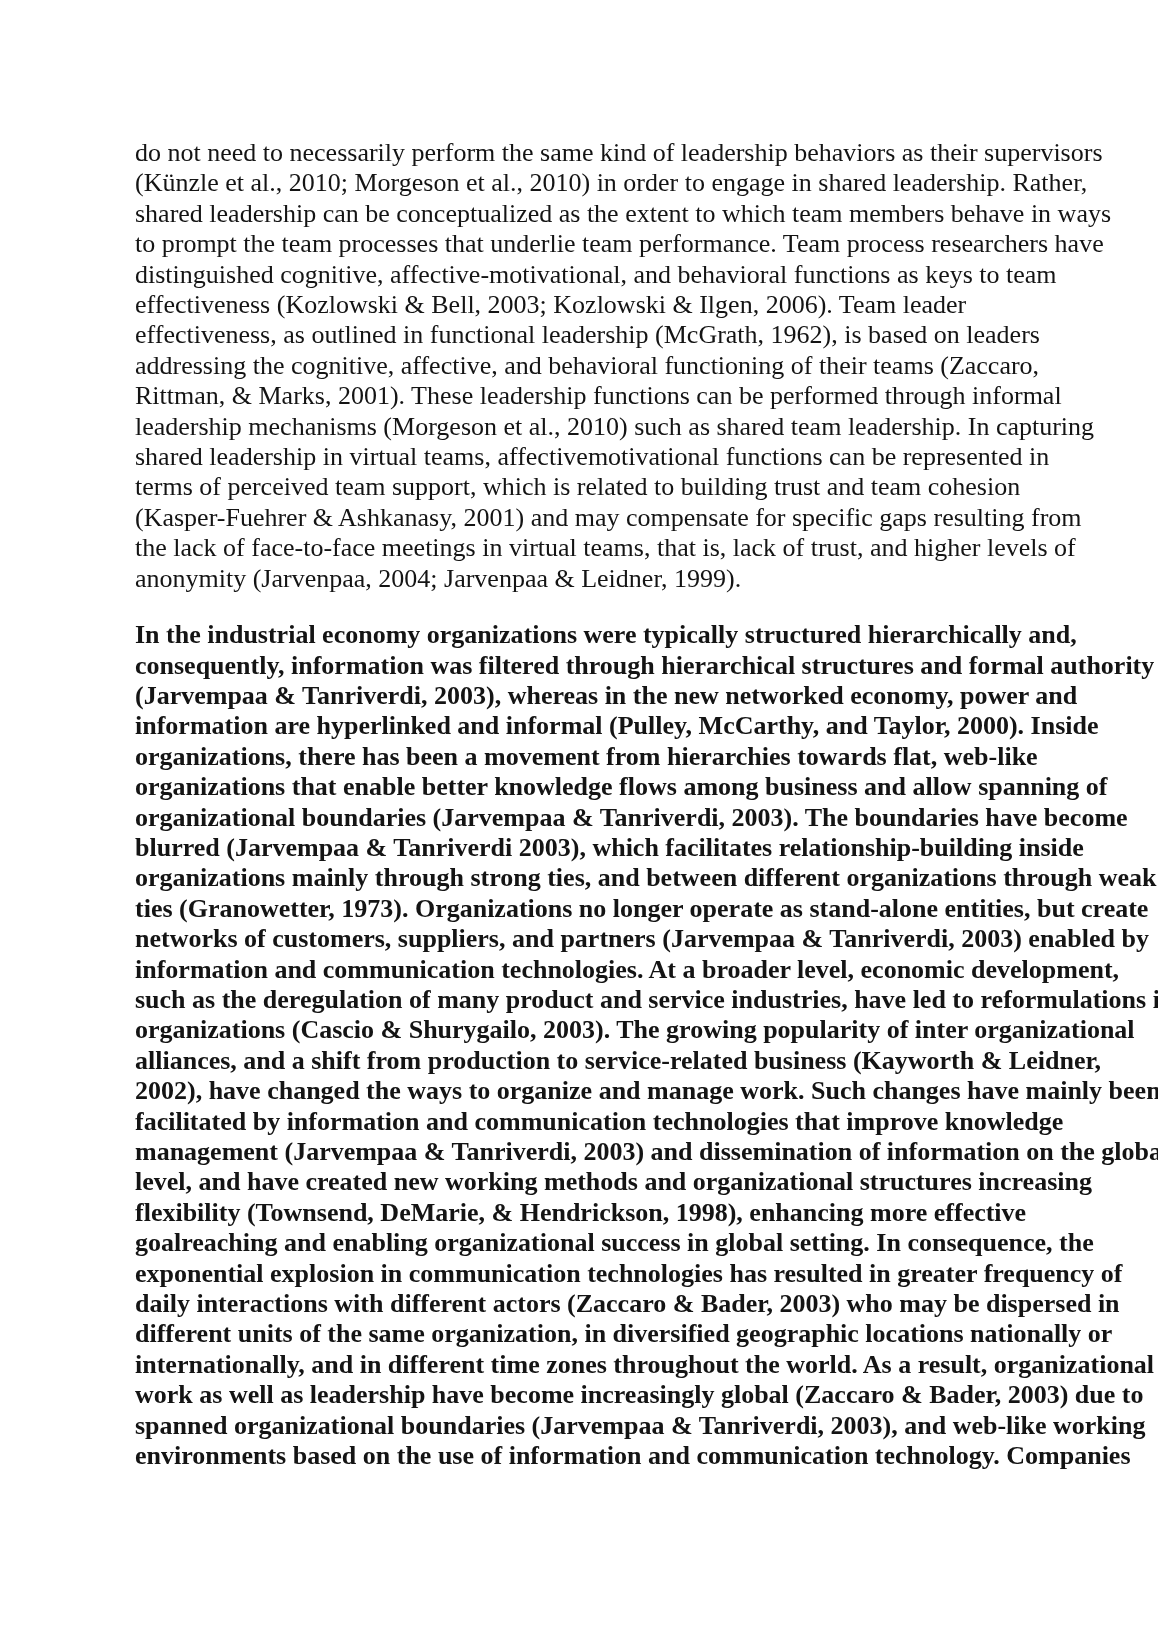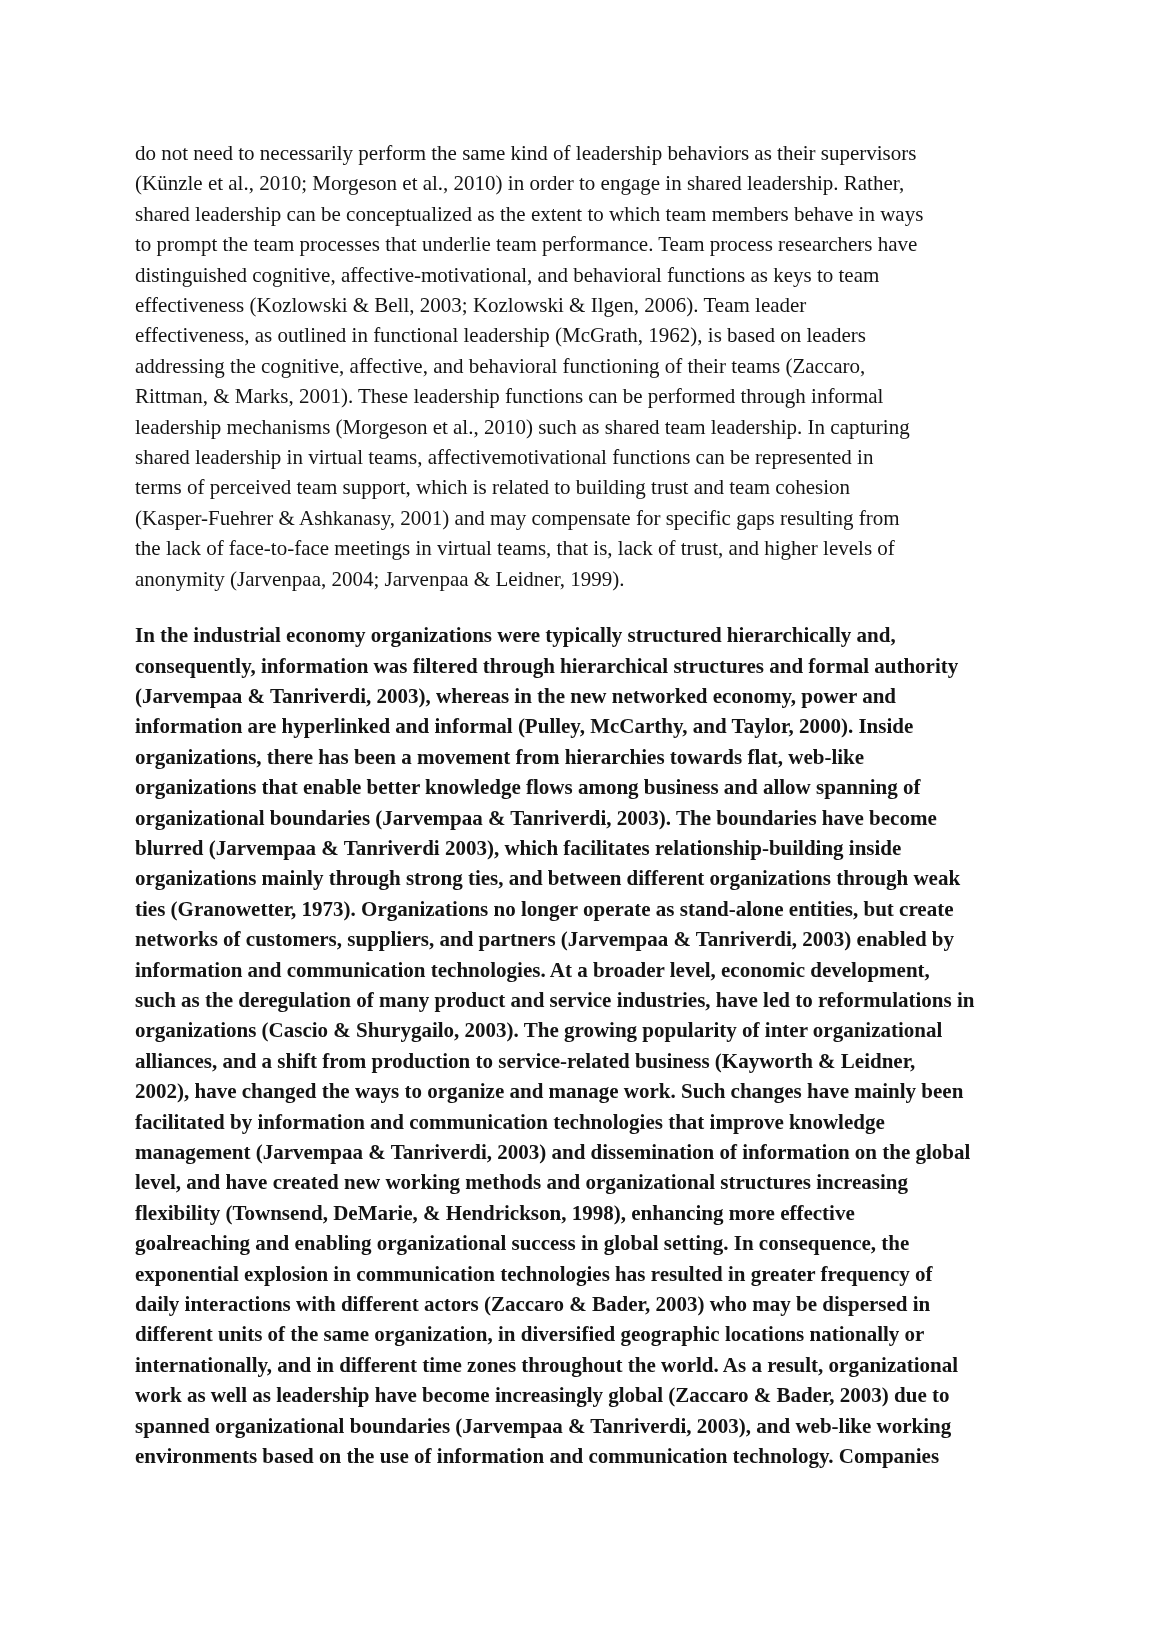--- a/index.html
+++ b/index.html
@@ -16,21 +16,21 @@
   }
   .text-block {
     position: absolute;
     left: 135px;
     top: 138px;
     width: 980px;
   }
   .para {
     margin: 0;
     font-family: "Liberation Serif", "DejaVu Serif", serif;
-    font-size: 21px;
+    font-size: 26px;
     line-height: 30.4px;
     color: #141414;
     white-space: pre;
     text-align: left;
     letter-spacing: 0;
   }
   .para + .para {
     margin-top: 26px;
     font-weight: bold;
   }

